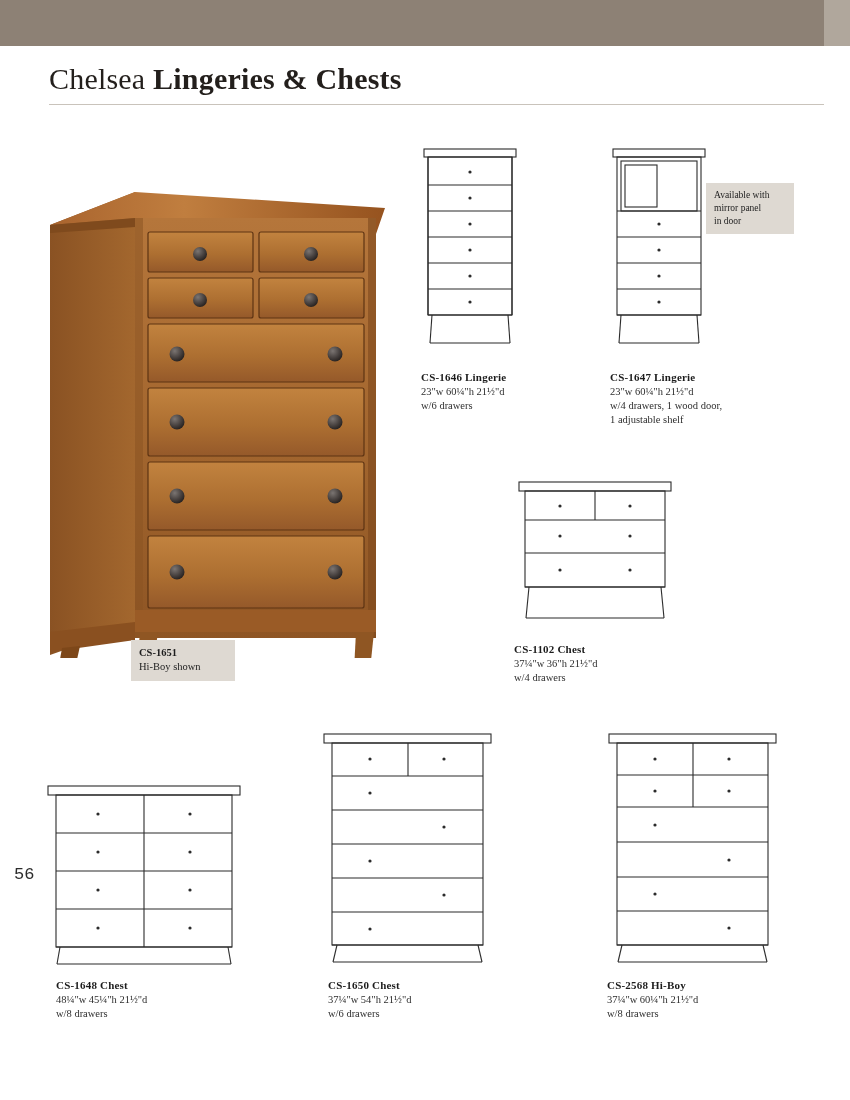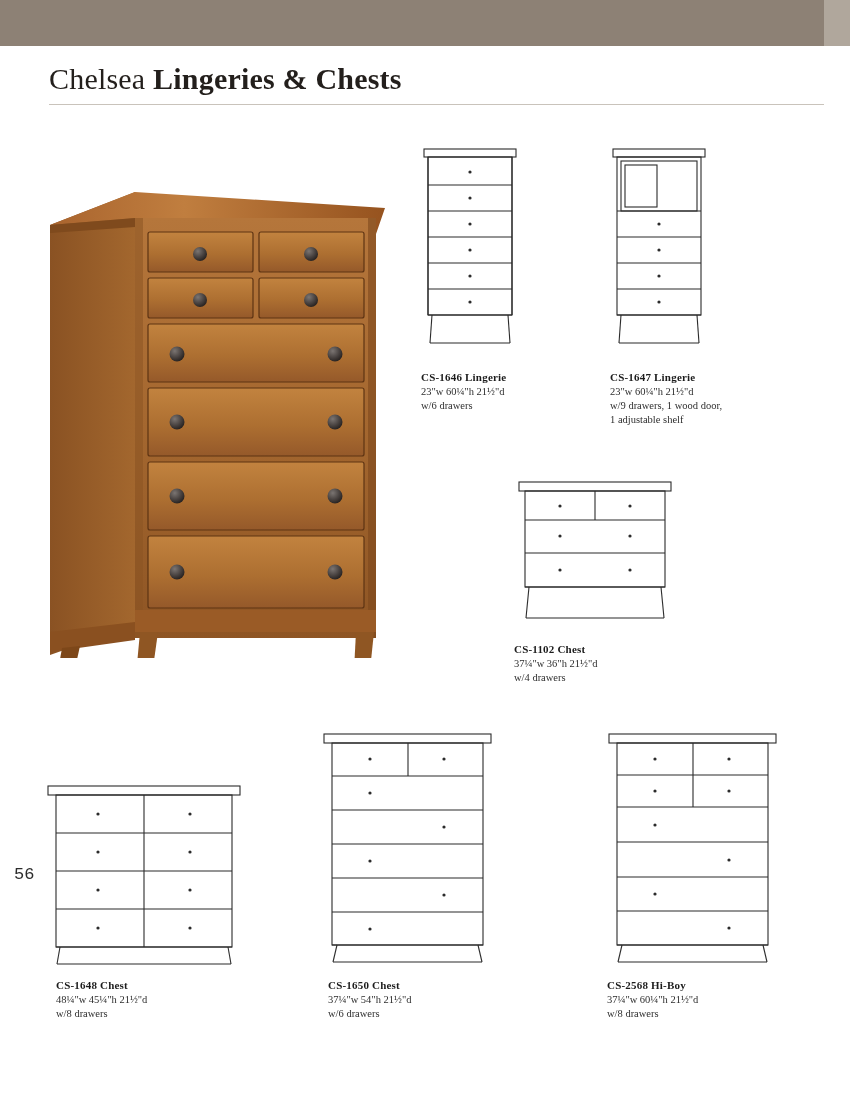--- a/index.html
+++ b/index.html
@@ -195,20 +195,24 @@
 
       <rect x="95" y="440" width="241" height="22" fill="#9a5b26"></rect>
       <polygon points="10,462 95,452 95,470 10,482" fill="#8a5020"></polygon>
       <polygon points="100,462 118,462 112,505 96,505" fill="#8f5623"></polygon>
       <polygon points="316,462 334,462 330,500 314,500" fill="#8f5623"></polygon>
       <polygon points="22,478 40,476 32,512 16,512" fill="#7d4719"></polygon>
       <rect x="0" y="488" width="360" height="22" fill="#ffffff"></rect>
     </svg>
   </div>
 
+  <div class="callout dark-tag" style="left:131px; top:640px; width:88px;">
+    <div class="tag-title">CS-1651</div>
+    <div>Hi-Boy shown</div>
+  </div>
 
   <div class="drawing" style="left:418px; top:145px;">
     <svg width="110" height="205" viewBox="0 0 110 205">
       <g fill="none" stroke="#2b2b2b" stroke-width="1.1">
         <rect x="6" y="4" width="92" height="8"></rect>
         <rect x="10" y="12" width="84" height="158"></rect>
         <line x1="10" y1="40" x2="94" y2="40"></line>
         <line x1="10" y1="66" x2="94" y2="66"></line>
         <line x1="10" y1="92" x2="94" y2="92"></line>
         <line x1="10" y1="118" x2="94" y2="118"></line>
@@ -256,25 +260,30 @@
       </g>
       <g fill="#2b2b2b">
         <circle cx="52" cy="79" r="1.6"></circle>
         <circle cx="52" cy="105" r="1.6"></circle>
         <circle cx="52" cy="131" r="1.6"></circle>
         <circle cx="52" cy="157" r="1.6"></circle>
       </g>
     </svg>
   </div>
 
+  <div class="callout" style="left:706px; top:183px; width:72px;">
+    <div>Available with</div>
+    <div>mirror panel</div>
+    <div>in door</div>
+  </div>
 
   <div class="caption" style="left:610px; top:371px;">
     <div class="cap-title">CS-1647 Lingerie</div>
     <div class="cap-line">23"w 60¼"h 21½"d</div>
-    <div class="cap-line">w/9 drawers, 1 wood door,</div>
+    <div class="cap-line">w/4 drawers, 1 wood door,</div>
     <div class="cap-line">1 adjustable shelf</div>
   </div>
 
   <div class="drawing" style="left:515px; top:478px;">
     <svg width="160" height="145" viewBox="0 0 160 145">
       <g fill="none" stroke="#2b2b2b" stroke-width="1.1">
         <rect x="4" y="4" width="152" height="9"></rect>
         <rect x="10" y="13" width="140" height="96"></rect>
         <line x1="10" y1="42" x2="150" y2="42"></line>
         <line x1="80" y1="13" x2="80" y2="42"></line>

